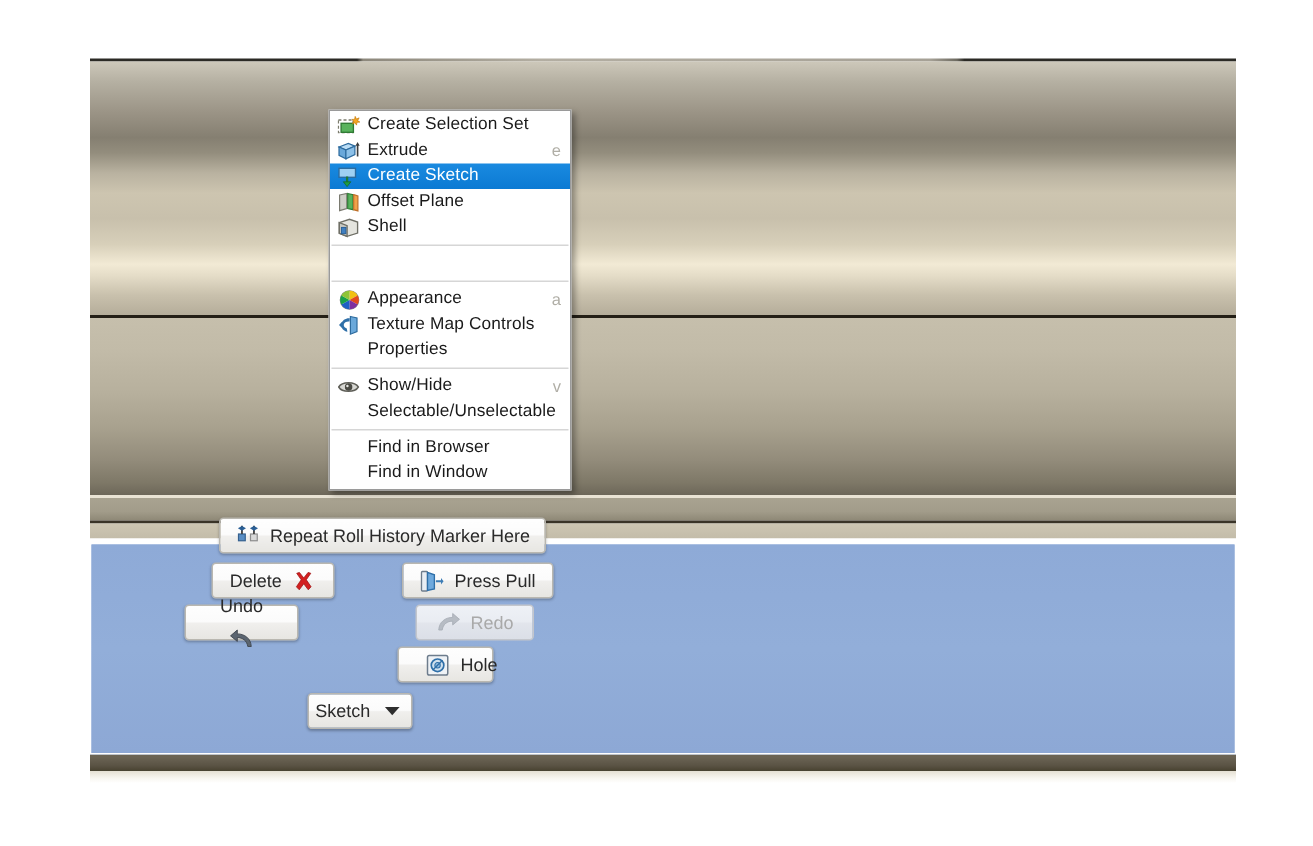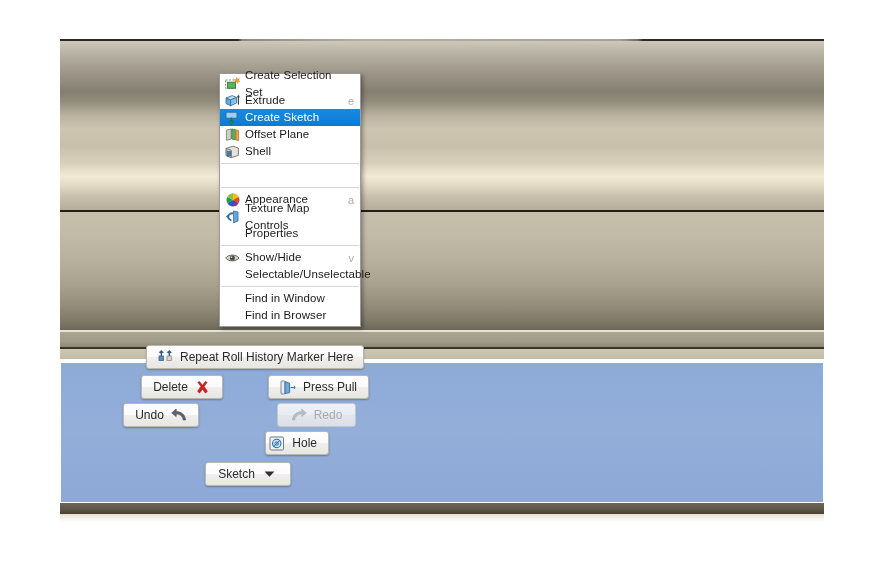--- a/index.html
+++ b/index.html
@@ -129,51 +129,50 @@
     border: 1px solid #b9b7b0;
     border-radius: 3px;
     box-shadow: 0 1px 2px rgba(0,0,0,0.28);
     font-size: 12px;
     color: #2a2a2a;
     padding: 4px 11px;
     white-space: nowrap;
     box-sizing: border-box;
     height: 24px;
     line-height: 14px;
-    justify-content: flex-end;
   }
   .toolbtn.disabled {
     color: #a9a9a9;
     background: linear-gradient(to bottom, #eef1f6 0%, #e9ecf2 48%, #e2e5ec 52%, #dbdfe7 100%);
     border-color: #c3c6cc;
     box-shadow: none;
   }
   .toolbtn .lbl { pointer-events: none; }
   .toolbtn .ico {
     display: inline-flex;
     align-items: center;
     justify-content: center;
     width: 16px; height: 16px;
     flex: 0 0 16px;
   }
 
   #btn-repeat { left: 146px; top: 345px; padding: 4px 10px; }
   #btn-delete { left: 141px; top: 375px; width: 82px; justify-content: center; }
   #btn-presspull { left: 268px; top: 375px; }
-  #btn-undo { left: 123px; top: 403px; width: 76px; justify-content: center; }
+  #btn-undo { left: 123px; top: 403px; width: 76px; justify-content: center; flex-direction: column; }
   #btn-redo { left: 277px; top: 403px; width: 79px; justify-content: center; }
   #btn-movecopy { left: 113px; top: 431px; width: 103px; justify-content: center; }
   #btn-hole { left: 265px; top: 431px; width: 64px; padding-left: 18px; }
-  #btn-sketch { left: 205px; top: 462px; width: 86px; justify-content: center; }
+  #btn-sketch { left: 205px; top: 462px; width: 70px; justify-content: center; }
 
   
   #ctxmenu {
     position: absolute;
     left: 219px; top: 73px;
-    width: 142px;
+    width: 162px;
     background: #ffffff;
     border: 1px solid #9a9a9a;
     box-shadow: 2px 2px 4px rgba(0,0,0,0.35);
     font-size: 11.5px;
     color: #1a1a1a;
     padding: 1px 0 2px 0;
     box-sizing: border-box;
   }
   .mi {
     position: relative;
@@ -440,24 +439,24 @@
     <div class="mi noicon">
       <span class="mico"></span>
       <span class="mlbl">Selectable/Unselectable</span>
       <span class="macc"></span>
     </div>
 
     <div class="msep"></div>
 
     <div class="mi noicon">
       <span class="mico"></span>
-      <span class="mlbl">Find in Window</span>
+      <span class="mlbl">Find in Browser</span>
       <span class="macc"></span>
     </div>
 
     <div class="mi noicon">
       <span class="mico"></span>
-      <span class="mlbl">Find in Browser</span>
+      <span class="mlbl">Find in Window</span>
       <span class="macc"></span>
     </div>
 
   </div>
 </div>
 
 </body></html>

